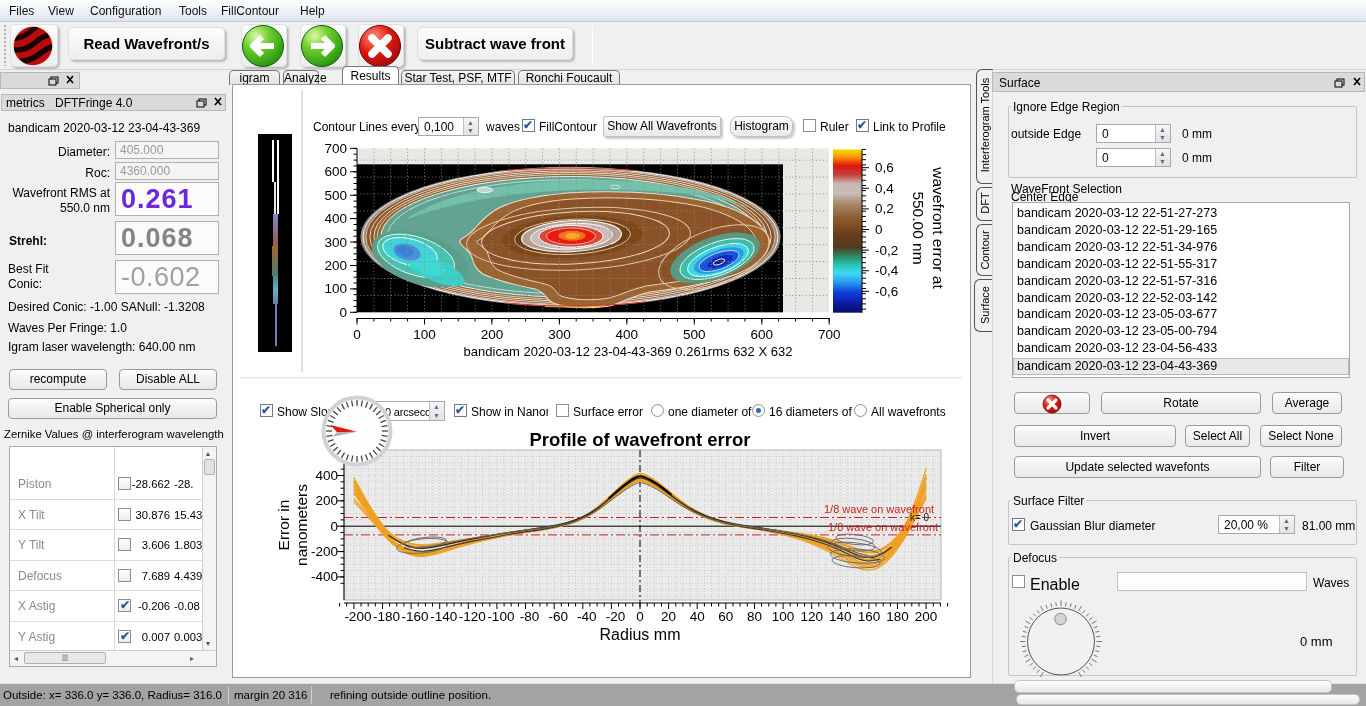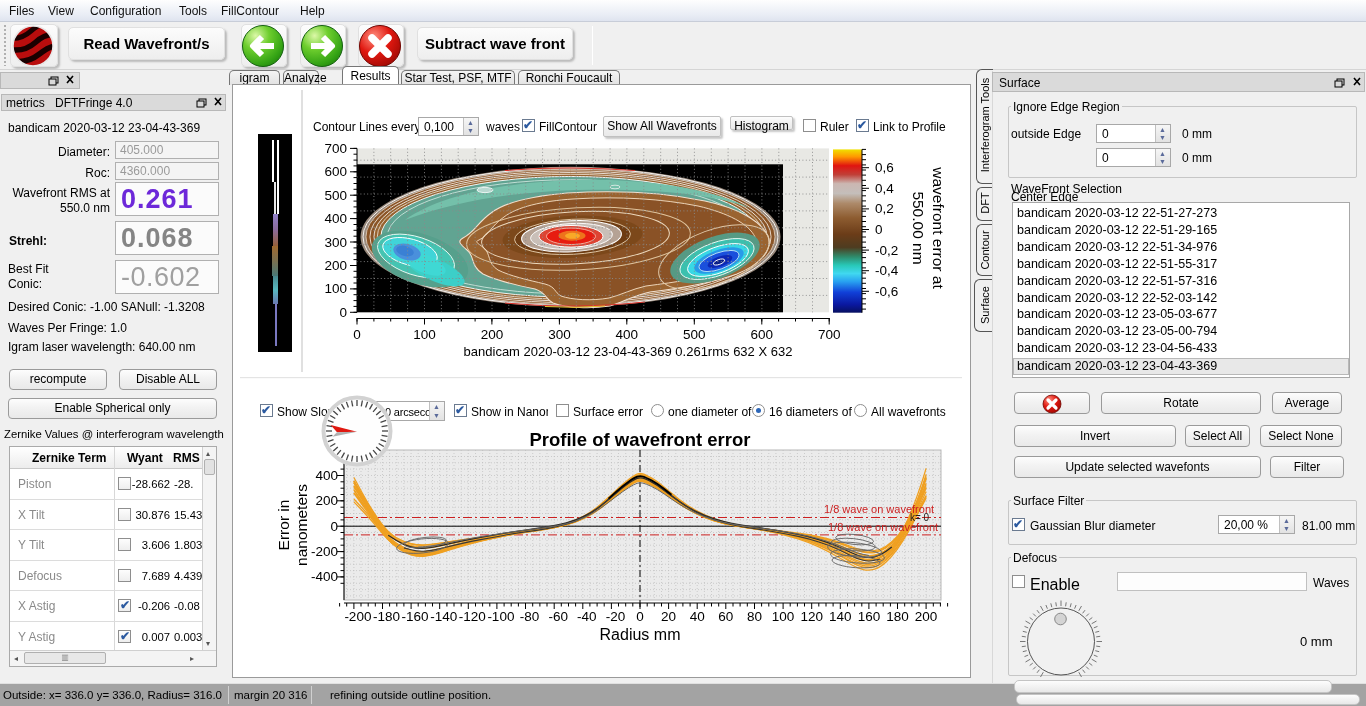--- a/index.html
+++ b/index.html
@@ -140,25 +140,20 @@
   <div class="abs" style="left:8px;top:300px;">Desired Conic:  -1.00 SANull: -1.3208</div>
   <div class="abs" style="left:8px;top:321px;">Waves Per Fringe: 1.0</div>
   <div class="abs" style="left:8px;top:340px;">Igram laser wavelength: 640.00 nm</div>
   <div class="pushbtn" style="left:9px;top:369px;width:98px;height:21px;line-height:19px;">recompute</div>
   <div class="pushbtn" style="left:119px;top:369px;width:98px;height:21px;line-height:19px;">Disable ALL</div>
   <div class="pushbtn" style="left:8px;top:398px;width:209px;height:21px;line-height:19px;">Enable Spherical only</div>
   <div class="abs" style="left:4px;top:428px;font-size:11.3px;white-space:nowrap;">Zernike Values @ interferogram wavelength</div>
 </div>
 
 <div class="abs" id="ztable" style="left:9px;top:446px;width:208px;height:221px;background:#fff;border:1px solid #aaa;overflow:hidden;">
-  <div class="abs" style="left:0;top:0;width:194px;height:22px;background:linear-gradient(#fff,#ececec);border-bottom:1px solid #c8c8c8;">
-    <span class="abs" style="left:22px;top:4px;font-weight:bold;font-size:12px;">Zernike Term</span>
-    <span class="abs" style="left:117px;top:4px;font-weight:bold;font-size:12px;">Wyant</span>
-    <span class="abs" style="left:163px;top:4px;font-weight:bold;font-size:12px;">RMS</span>
-  </div>
   <div class="abs" style="left:104px;top:0;width:1px;height:203px;background:#d8d8d8;"></div>
 
   <div class="abs zrow" style="top:22px;">
     <span class="zlab">Piston</span>
       <span class="zcb"></span>
       <span class="zv1">-28.662</span>
       <span class="zv2">-28.</span>
   </div>
   <div class="abs zrow" style="top:52.5px;">
     <span class="zlab">X Tilt</span>
@@ -214,21 +209,21 @@
 
 <div class="abs" style="left:313px;top:120px;font-size:12px;">Contour Lines every</div>
 <div class="spin" style="left:418px;top:117px;width:61px;height:19px;">
     <span style="position:absolute;left:5px;top:2px;">0,100</span>
     <span class="arrows"></span>
   </div>
 <div class="abs" style="left:486px;top:120px;font-size:12px;">waves</div>
 <div class="cbc" style="left:522px;top:119px;"></div>
 <div class="abs" style="left:539px;top:120px;font-size:12px;">FillContour</div>
 <div class="pushbtn" style="left:603px;top:116px;width:118px;height:21px;line-height:19px;border:1px solid #c0c0c0;box-shadow:2px 2px 2px #c8c8c8;border-radius:2px;">Show All Wavefronts</div>
-<div class="pushbtn" style="left:730px;top:116px;width:63px;height:14px;line-height:19px;border:1px solid #c0c0c0;box-shadow:2px 2px 2px #c8c8c8;border-radius:2px;">Histogram</div>
+<div class="pushbtn" style="left:730px;top:116px;width:63px;height:21px;line-height:19px;border:1px solid #c0c0c0;box-shadow:2px 2px 2px #c8c8c8;border-radius:8px;">Histogram</div>
 <div class="cb" style="left:803px;top:119px;"></div>
 <div class="abs" style="left:820px;top:120px;font-size:12px;">Ruler</div>
 <div class="cbc" style="left:856px;top:119px;"></div>
 <div class="abs" style="left:873px;top:120px;font-size:12px;">Link to Profile</div>
 
 <div class="abs" style="left:258px;top:134px;width:34px;height:218px;background:#000;">
   <div class="abs" style="left:14px;top:6px;width:1.5px;height:42px;background:#fff;"></div>
   <div class="abs" style="left:19px;top:6px;width:1.5px;height:74px;background:#fff;"></div>
   <div class="abs" style="left:16px;top:48px;width:2px;height:34px;background:#e8e8e8;"></div>
   <div class="abs" style="left:15px;top:80px;width:5px;height:32px;background:linear-gradient(#9080c8,#8a6a9a,#96603a);"></div>

